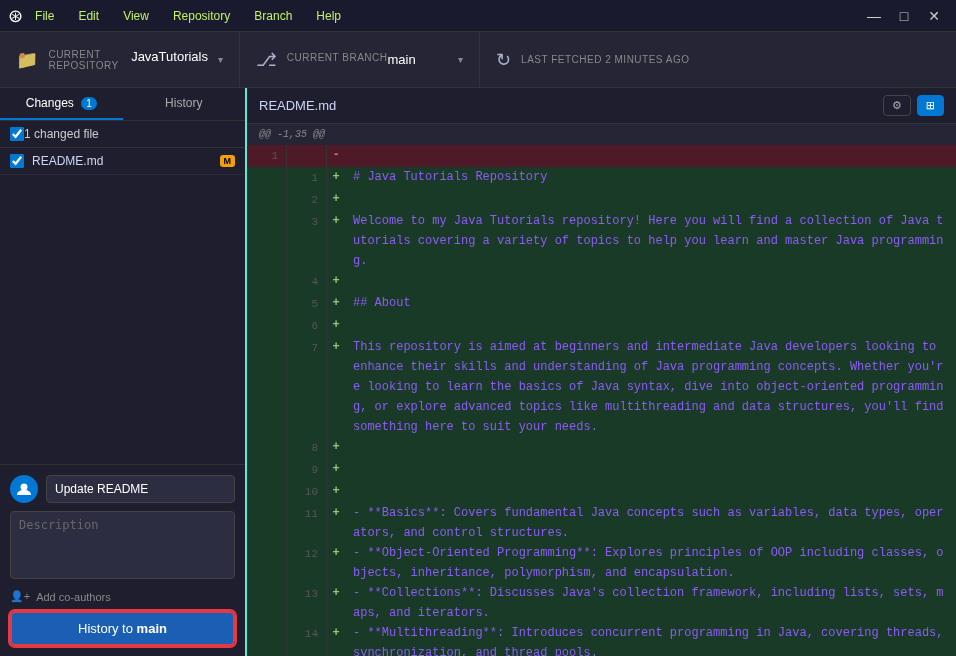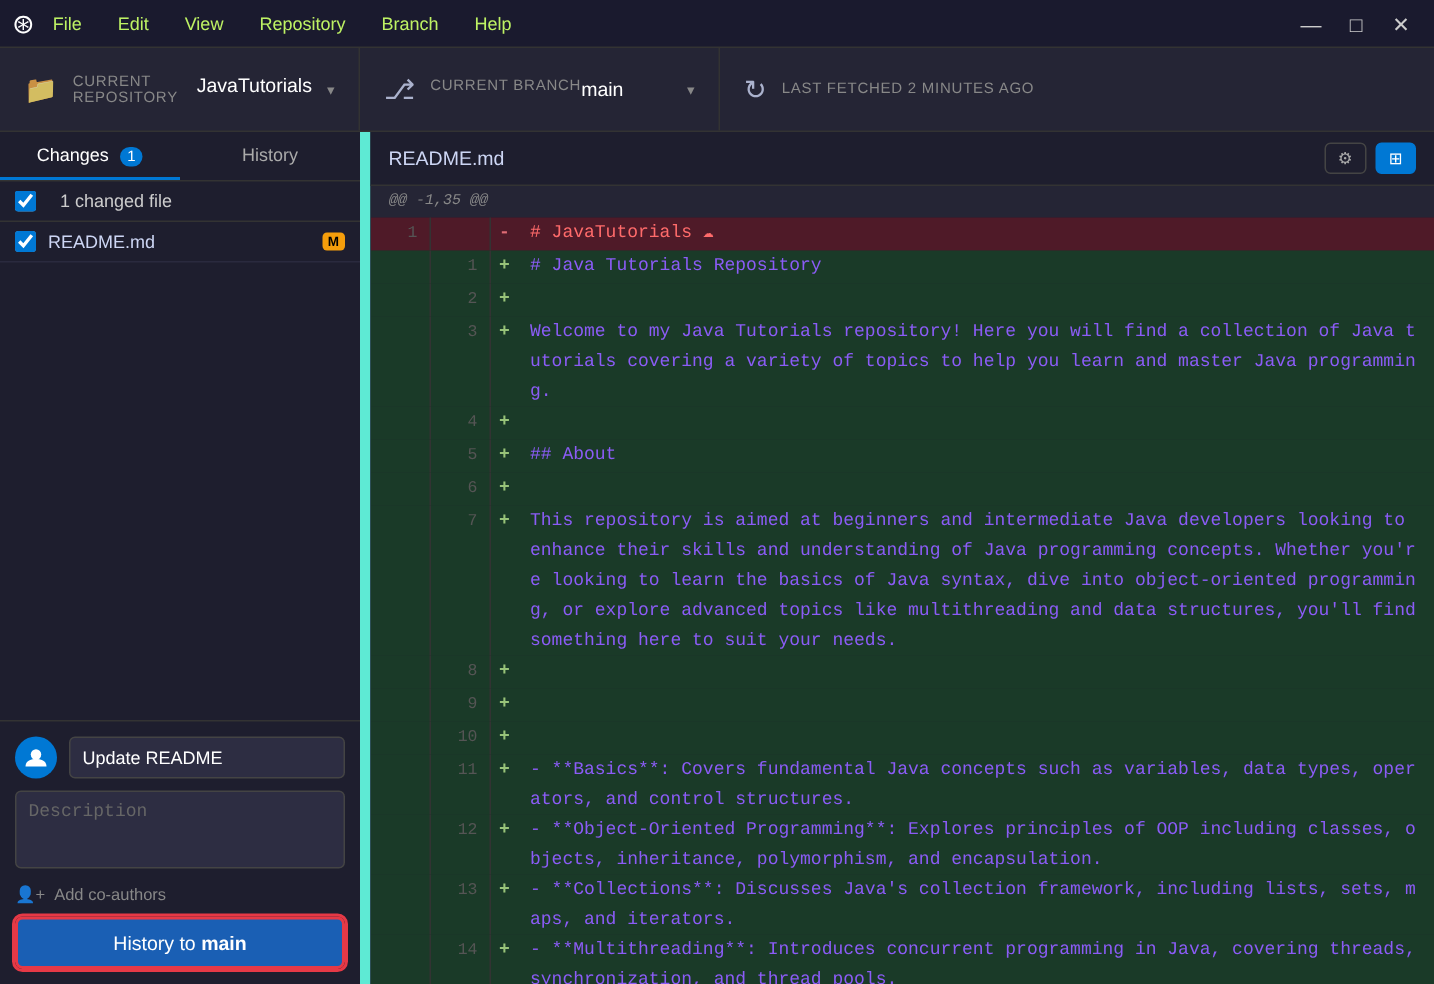--- a/index.html
+++ b/index.html
@@ -105,21 +105,21 @@
     
     .main-layout {
       display: flex;
       height: calc(656px - 32px - 56px);
     }
 
     
     .sidebar {
       width: 247px;
       background: #1e1e2e;
-      border-right: 7px solid #5eead4;
+      border-right: 2px solid #5eead4;
       display: flex;
       flex-direction: column;
       flex-shrink: 0;
     }
 
     
     .sidebar-tabs {
       display: flex;
       border-bottom: 1px solid #333;
     }
@@ -136,21 +136,21 @@
       color: #fff;
       border-bottom: 2px solid #0078d4;
     }
 
     
     .changed-files-header {
       display: flex;
       align-items: flex-start;
       padding: 6px 10px;
       border-bottom: 1px solid #333;
-      gap: 16px;
+      gap: 0;
     }
     .checkbox-wrapper {
       display: flex;
       align-items: center;
     }
     .checkbox-wrapper input[type="checkbox"] {
       width: 14px;
       height: 14px;
       accent-color: #0078d4;
     }
@@ -217,24 +217,23 @@
     }
     .commit-description-area {
       width: 100%;
       background: #2d2d42;
       border: 1px solid #444;
       border-radius: 4px;
       color: #3b82f6;
       padding: 6px 8px;
       font-size: 12px;
       outline: none;
-      height: 52px;
+      height: 68px;
       resize: none;
       margin-bottom: 8px;
-      font-family: Liberation Mono, monospace;
     }
     .commit-description-area::placeholder { color: #666; }
     .add-coauthor-row {
       display: flex;
       align-items: center;
       gap: 6px;
       margin-bottom: 8px;
       cursor: pointer;
       color: #888;
       font-size: 11px;
@@ -469,21 +468,20 @@
         <button class="diff-header-btn" style="background:#0078d4;border-color:#0078d4;color:#fff;">⊞</button>
       </div>
     </div>
 
     <div class="diff-content" id="diff-lines-container">
       <div class="diff-hunk-header">@@ -1,35 @@</div>
     <div class="diff-line removed">
           <span class="diff-line-num">1</span>
           <span class="diff-line-num"></span>
           <span class="diff-line-sign">-</span>
-          <span class="diff-line-code"># JavaTutorials ☁</span>
         </div>
         <div class="diff-line added">
           <span class="diff-line-num"></span>
           <span class="diff-line-num">1</span>
           <span class="diff-line-sign">+</span>
           <span class="diff-line-code"># Java Tutorials Repository</span>
         </div>
         <div class="diff-line added">
           <span class="diff-line-num"></span>
           <span class="diff-line-num">2</span>

